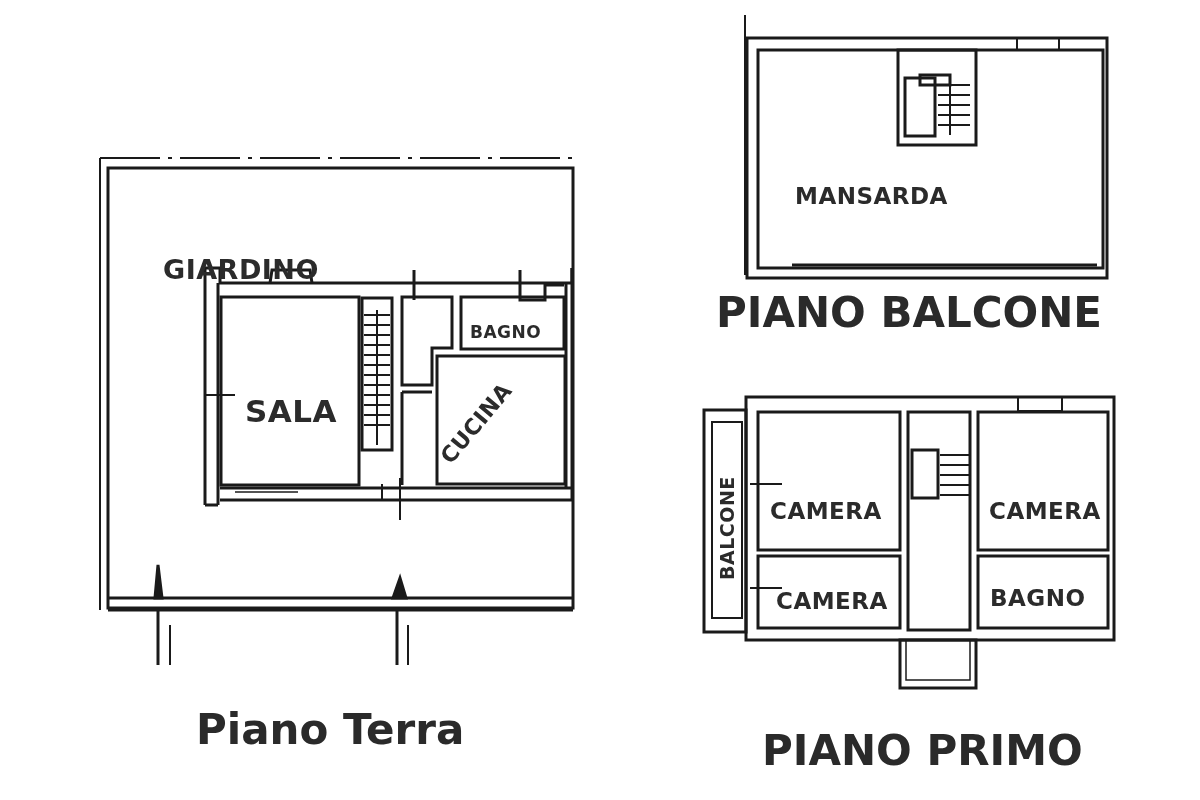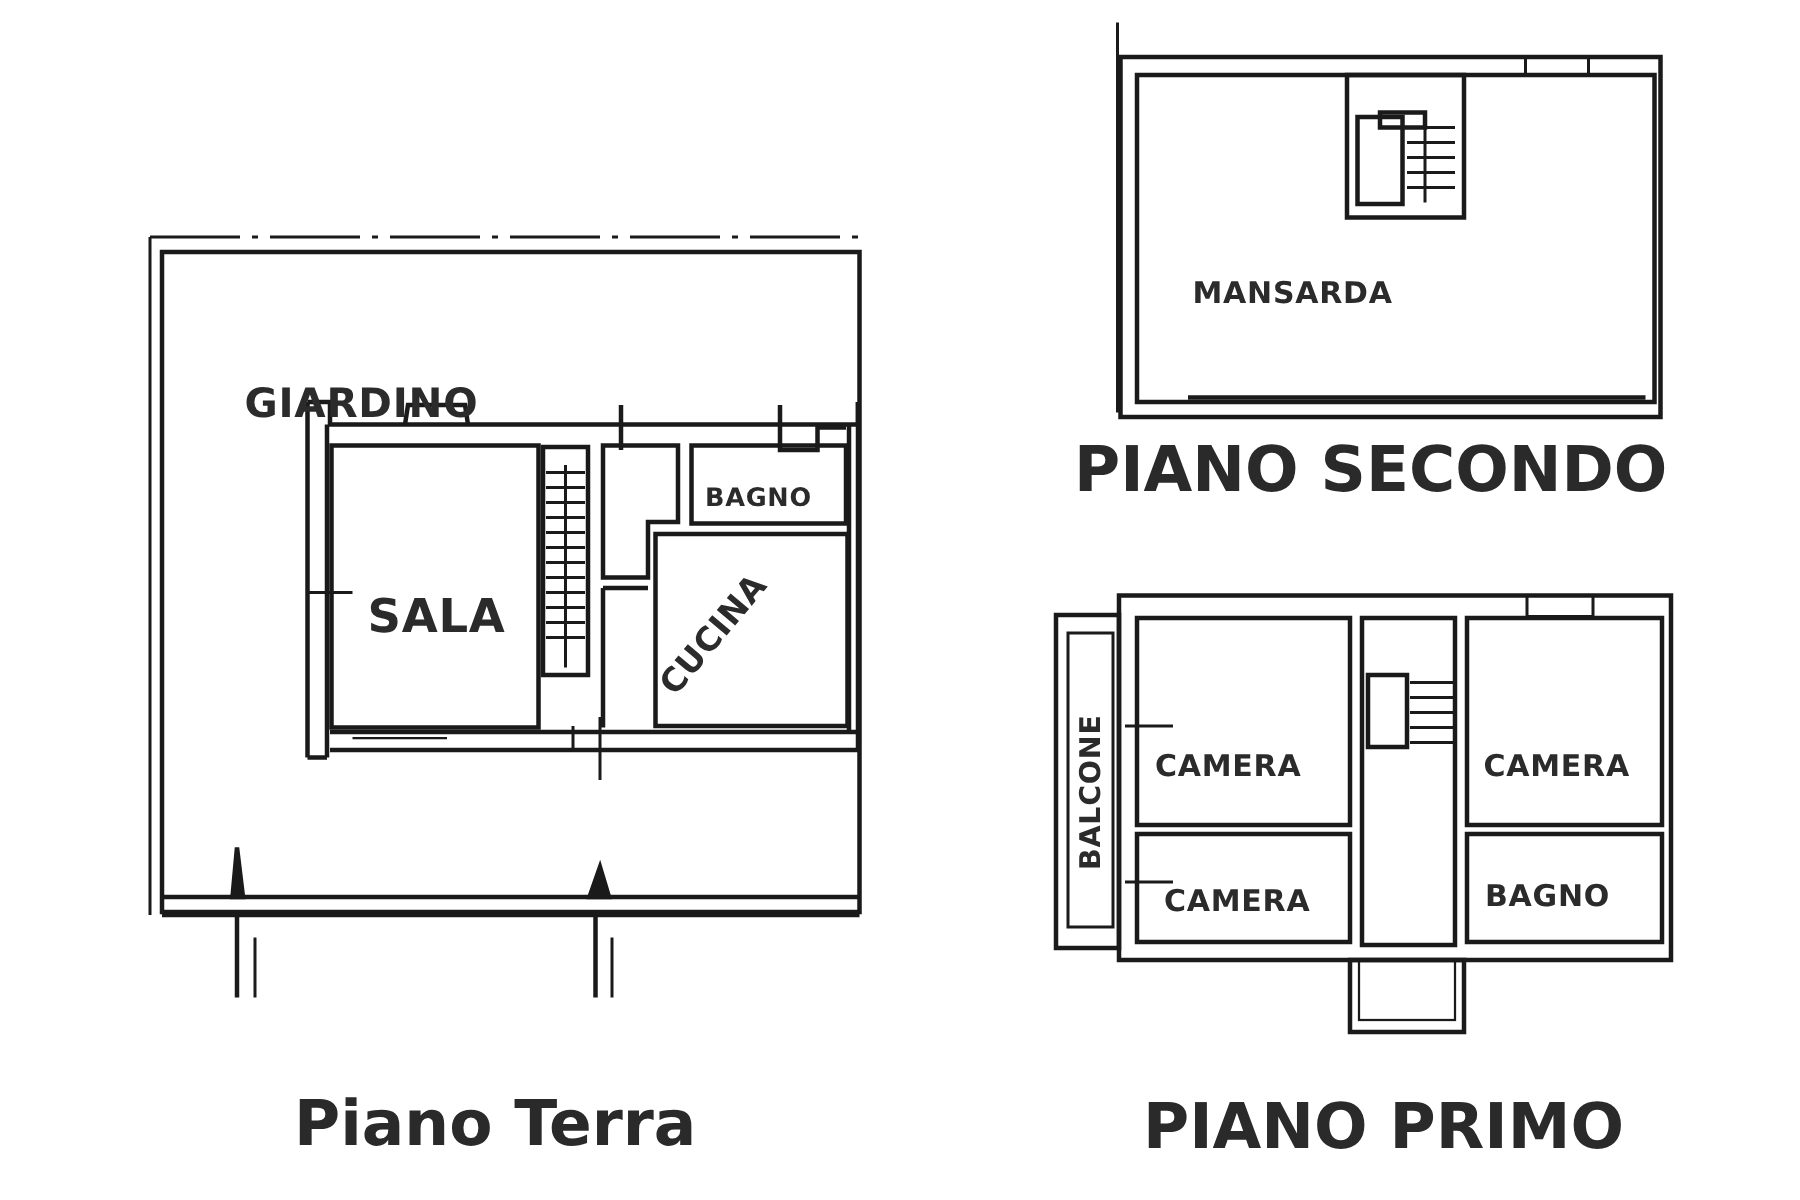--- a/index.html
+++ b/index.html
@@ -1,19 +1,19 @@
 <!DOCTYPE html>
 <html><head>
 <meta charset="utf-8">
 <style>
   html, body { margin:0; padding:0; background:#ffffff; }
   body { width:1200px; height:800px; position:relative; overflow:hidden; font-family:"DejaVu Sans", sans-serif; }
   svg.plan { position:absolute; left:0; top:0; }
   .lbl { position:absolute; color:#2b2b2b; font-weight:bold; font-family:"DejaVu Sans", sans-serif; white-space:nowrap; letter-spacing:0.5px; }
-  .room { font-size:20px; }
+  .room { font-size:23px; }
   .room-s { font-size:17px; }
   .title { font-size:42px; color:#2a2a2a; letter-spacing:0px; }
 </style>
 </head>
 <body>
 
 <svg class="plan" width="1200" height="800" viewBox="0 0 1200 800">
   <g fill="none" stroke="#1a1a1a" stroke-width="3">
 
     <g>
@@ -132,15 +132,15 @@
 <div class="lbl room" style="left:445px; top:408px; transform:rotate(-50deg); transform-origin:left center; font-size:22px; margin-top:40px;">CUCINA</div>
 
 <div class="lbl room" style="left:795px; top:183px;">MANSARDA</div>
 
 <div class="lbl room" style="left:716px; top:580px; transform:rotate(-90deg); transform-origin:left top; font-size:19px;">BALCONE</div>
 <div class="lbl room" style="left:770px; top:498px;">CAMERA</div>
 <div class="lbl room" style="left:776px; top:588px;">CAMERA</div>
 <div class="lbl room" style="left:989px; top:498px;">CAMERA</div>
 <div class="lbl room" style="left:990px; top:585px;">BAGNO</div>
 
-<div class="lbl title" style="left:196px; top:724px;">Piano Terra</div>
-<div class="lbl title" style="left:716px; top:288px;">PIANO SECONDO</div>
+<div class="lbl title" style="left:196px; top:705px;">Piano Terra</div>
+<div class="lbl title" style="left:716px; top:288px;">PIANO BALCONE</div>
 <div class="lbl title" style="left:762px; top:726px;">PIANO PRIMO</div>
 
 </body></html>

